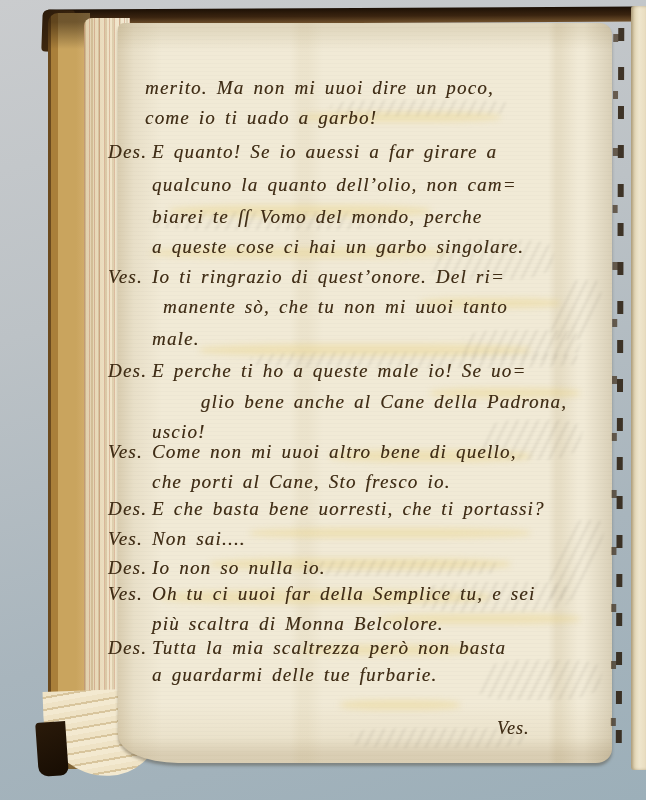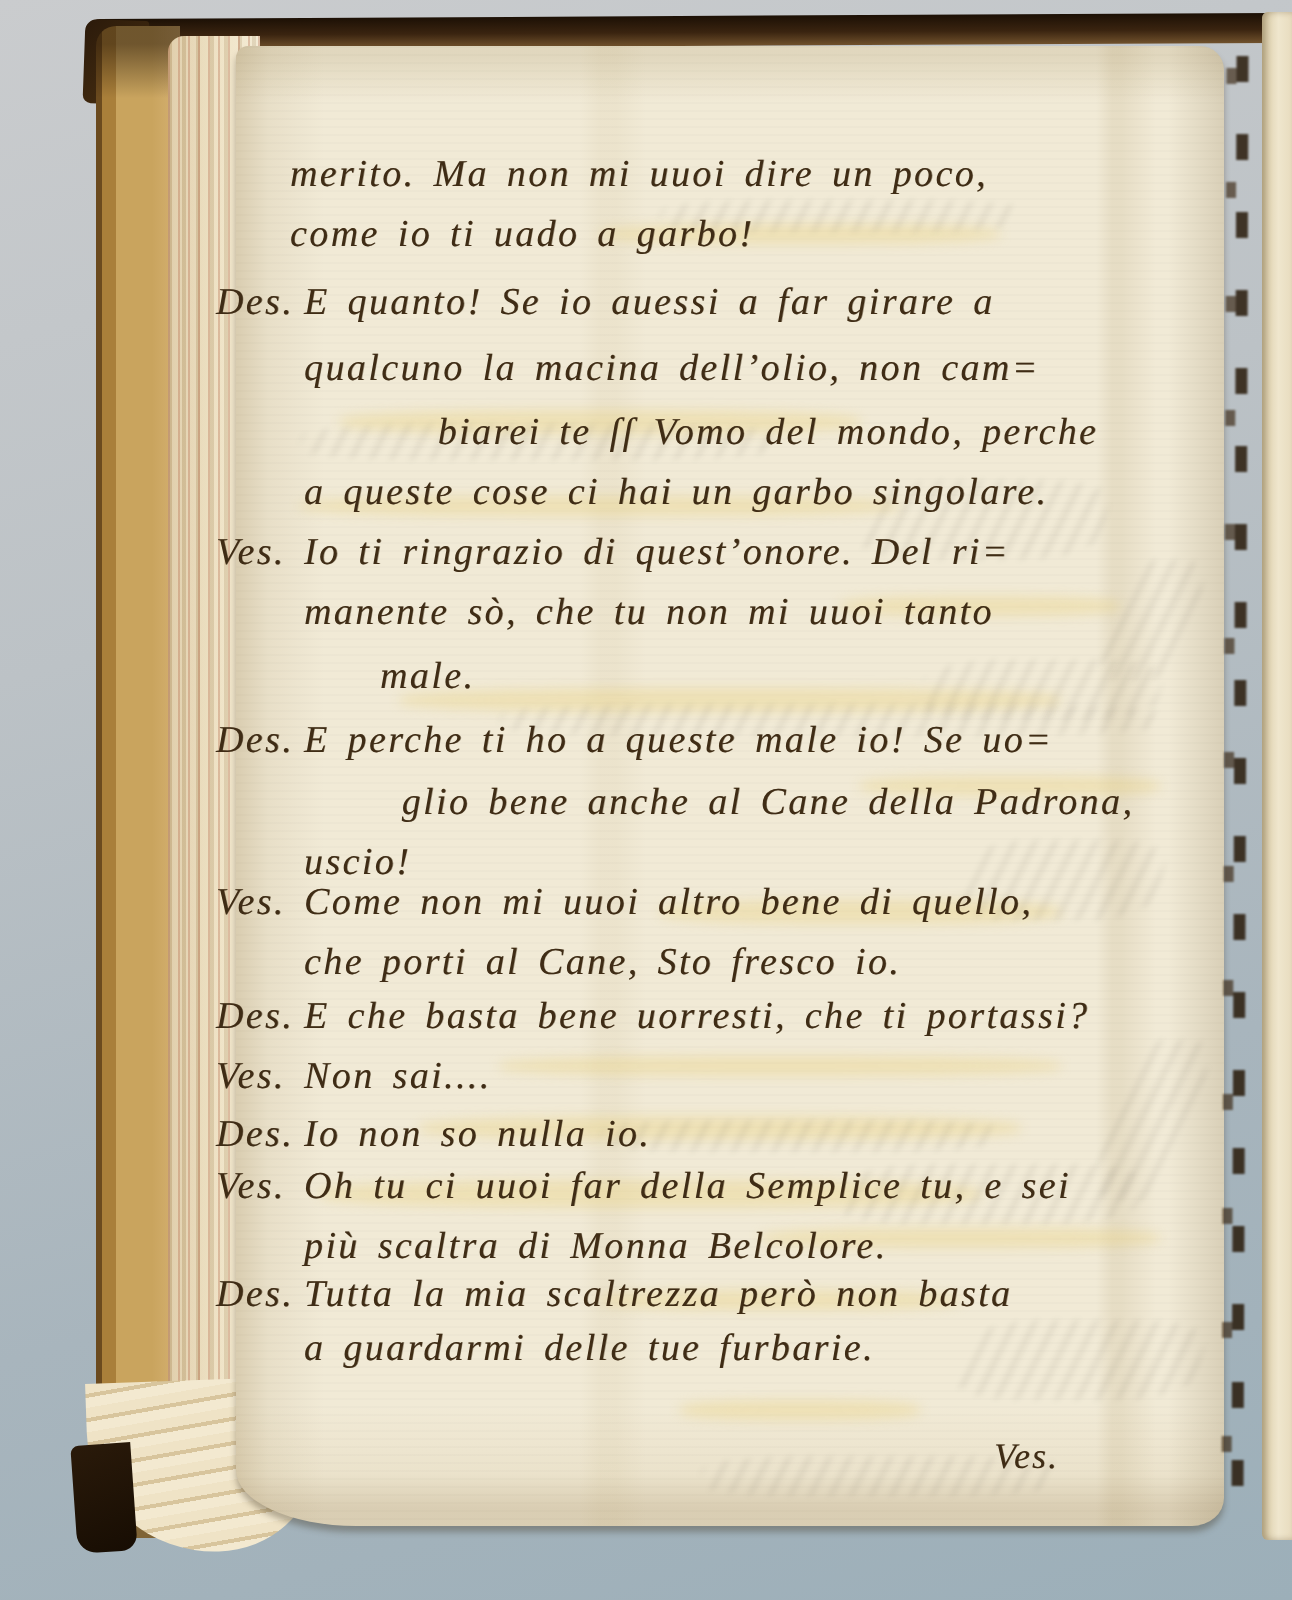--- a/index.html
+++ b/index.html
@@ -145,36 +145,36 @@
         <span class="text">merito. Ma non mi uuoi dire un poco,</span>
       </div>
       <div class="row cont" style="height: 34px;">
         <span class="text">come io ti uado a garbo!</span>
       </div>
       <div class="row" style="height: 33px;">
         <span class="speaker">Des.</span>
         <span class="text">E quanto! Se io auessi a far girare a</span>
       </div>
       <div class="row" style="height: 32px;">
-        <span class="text">qualcuno la macina dell’olio, non cam=</span>
-      </div>
-      <div class="row" style="height: 30px; text-align: center;">
+        <span class="text">qualcuno la quanto dell’olio, non cam=</span>
+      </div>
+      <div class="row" style="height: 30px;">
         <span class="text">biarei te ſſ Vomo del mondo, perche</span>
       </div>
       <div class="row" style="height: 30px; font-family: Liberation Serif, serif;">
         <span class="text">a queste cose ci hai un garbo singolare.</span>
       </div>
       <div class="row" style="height: 30px;">
         <span class="speaker">Ves.</span>
         <span class="text">Io ti ringrazio di quest’onore. Del ri=</span>
       </div>
+      <div class="row" style="height: 32px; margin-left: 11px;">
+        <span class="text">manente sò, che tu non mi uuoi tanto</span>
+      </div>
       <div class="row" style="height: 32px;">
-        <span class="text">manente sò, che tu non mi uuoi tanto</span>
-      </div>
-      <div class="row" style="height: 32px; margin-left: 38px;">
         <span class="text">male.</span>
       </div>
       <div class="row" style="height: 31px;">
         <span class="speaker">Des.</span>
         <span class="text">E perche ti ho a queste male io! Se uo=</span>
       </div>
       <div class="row" style="height: 30px; text-align: center;">
         <span class="text">glio bene anche al Cane della Padrona,</span>
       </div>
       <div class="row" style="height: 20px;">

